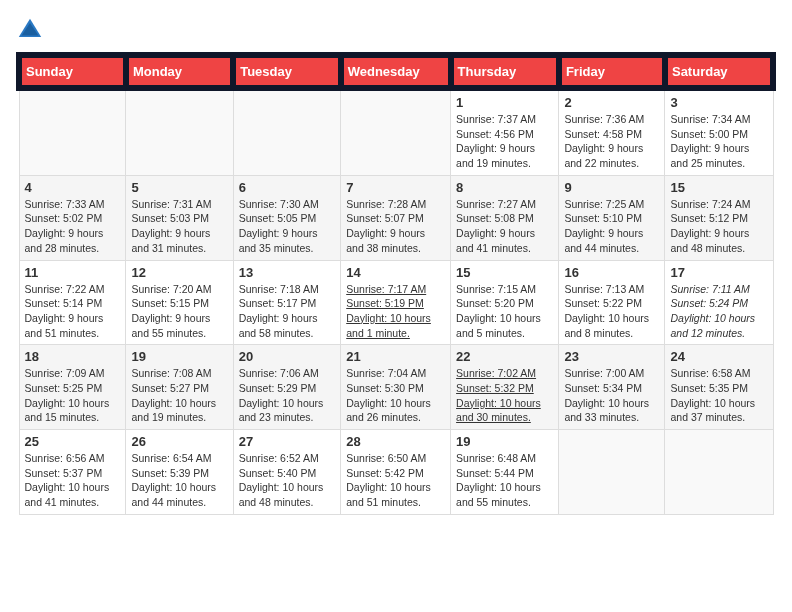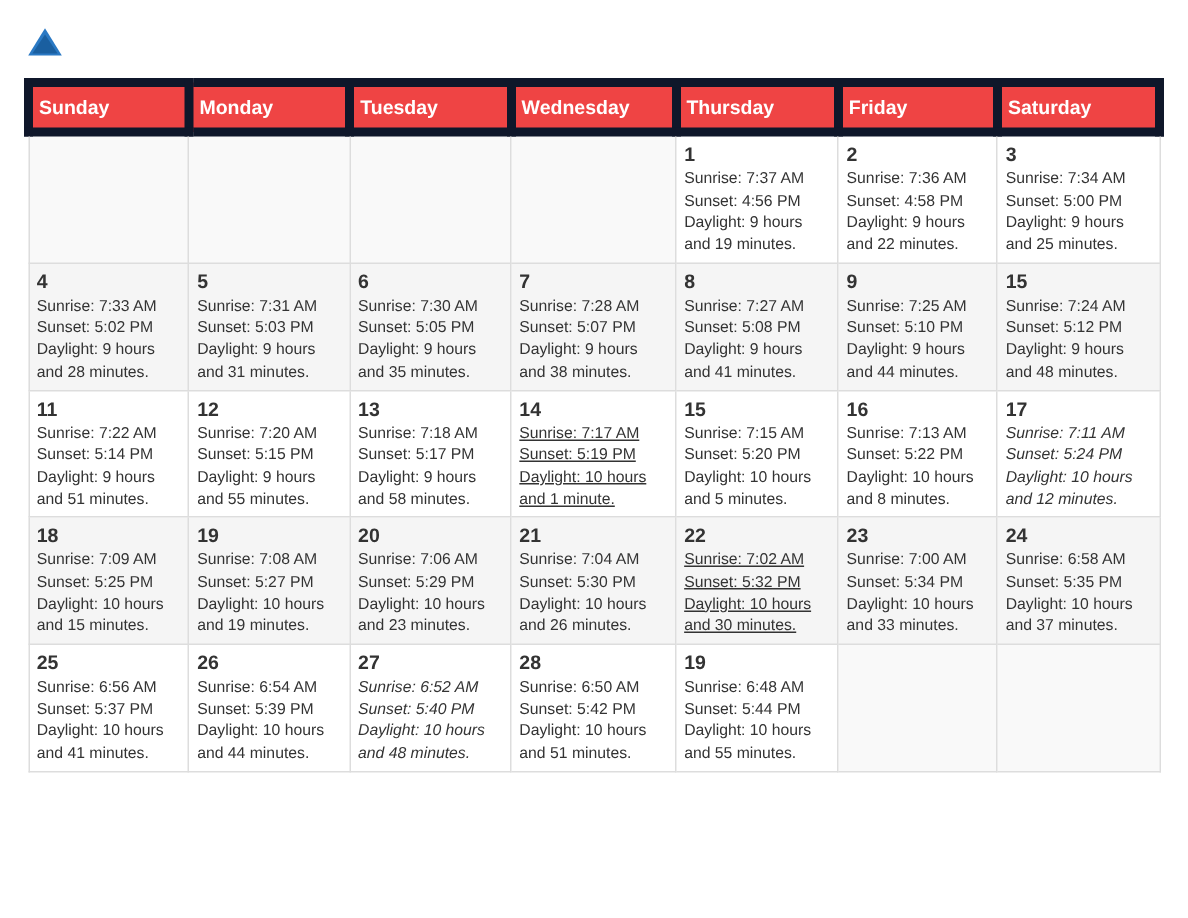--- a/index.html
+++ b/index.html
@@ -315,21 +315,21 @@
         </td>
         <td>
           <span class="day-number">26</span>
           <div class="day-info" style="white-space: pre-line;">Sunrise: 6:54 AM
 Sunset: 5:39 PM
 Daylight: 10 hours
 and 44 minutes.</div>
         </td>
         <td>
           <span class="day-number">27</span>
-          <div class="day-info" style="white-space: pre-line; font-style: italic;">Sunrise: 6:52 AM
+          <div class="day-info" style="white-space: pre-line;">Sunrise: 6:52 AM
 Sunset: 5:40 PM
 Daylight: 10 hours
 and 48 minutes.</div>
         </td>
         <td>
           <span class="day-number">28</span>
           <div class="day-info" style="white-space: pre-line;">Sunrise: 6:50 AM
 Sunset: 5:42 PM
 Daylight: 10 hours
 and 51 minutes.</div>

